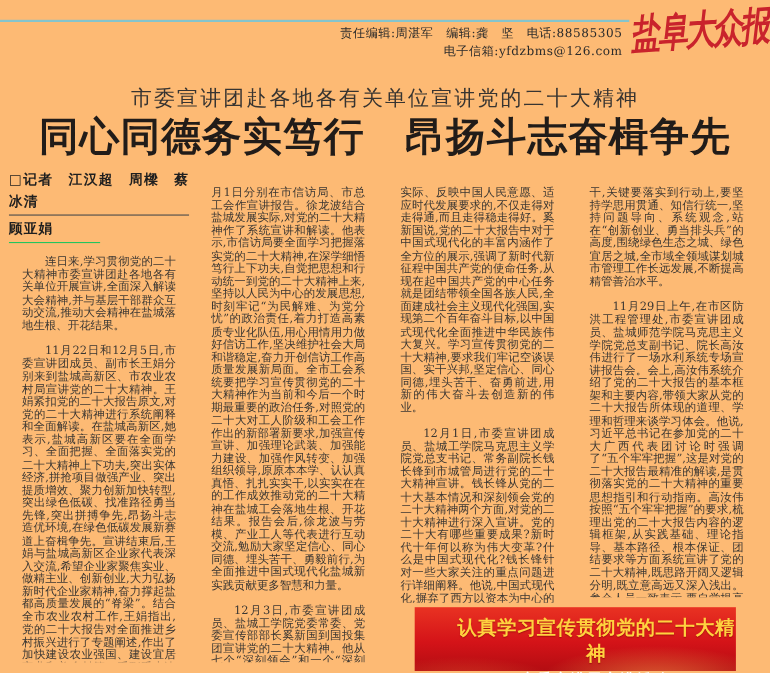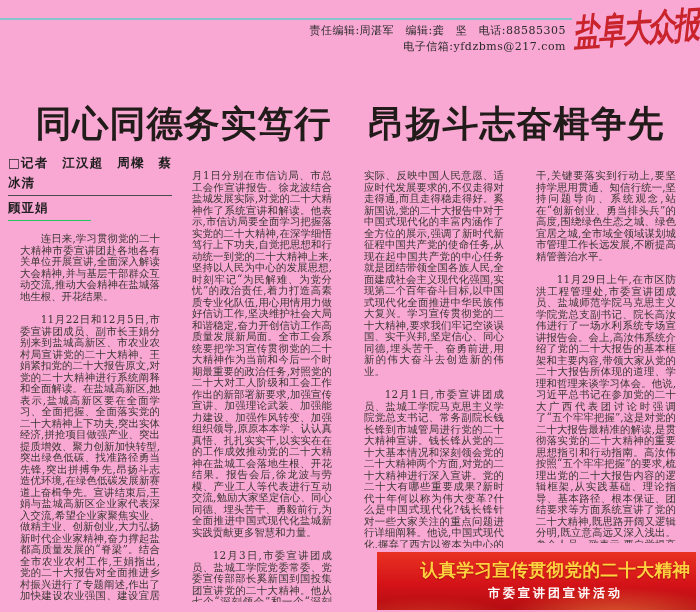--- a/index.html
+++ b/index.html
@@ -1,16 +1,16 @@
 <!DOCTYPE html>
 <html><head>
 <meta charset="utf-8">
 <style>
   html,body{margin:0;padding:0;}
-  .page{position:relative;width:700px;height:612px;background:#f9a8d4;overflow:hidden;
+  .page{position:relative;width:700px;height:612px;background:#fdba74;overflow:hidden;
         font-family:"DejaVu Serif",serif;}
   .top-rule{position:absolute;left:0;top:18px;width:572px;height:2px;background:#85c4cc;}
   .header-info{position:absolute;top:23px;right:134px;text-align:right;font-size:11px;
         color:#2b2b2b;line-height:16px;letter-spacing:0.5px;}
   .masthead{position:absolute;top:6px;right:2px;width:130px;height:54px;color:#c9232c;
         font-weight:bold;font-style:italic;font-size:27px;letter-spacing:-2px;white-space:nowrap;
         transform:rotate(-4deg) scaleY(1.35);transform-origin:center;line-height:48px;text-align:right;}
   .kicker{position:absolute;top:76px;left:0;width:100%;text-align:center;font-size:19px;
         color:#373431;letter-spacing:2px;}
   .headline{position:absolute;top:100px;left:0;width:100%;margin:0;text-align:center;
@@ -20,44 +20,45 @@
         color:#3a3632;overflow:hidden;}
   .col1{left:8px;top:153px;height:449px;}
   .col2{left:180px;top:158px;height:444px;}
   .col3{left:352px;top:158px;height:390px;}
   .col4{left:524px;top:158px;height:385px;}
   .para{margin:12px;text-indent:2em;}
   .cont .paras .para:first-child{text-indent:0;}
   .byline{font-size:12.5px;font-weight:bold;color:#1f1f1f;margin-bottom:1px;line-height:20px;}
   .byline .l1{display:block;border-bottom:1px solid #4a4a4a;padding-bottom:2px;letter-spacing:1px;}
   .byline .l2{display:inline-block;border-bottom:1px solid #22c55e;padding:2px 42px 2px 0;letter-spacing:1px;}
-  .banner{position:absolute;left:377px;top:552px;width:319px;height:58px;
+  .banner{position:absolute;left:377px;top:552px;width:292px;height:58px;
         background:
           radial-gradient(ellipse 60% 90% at 75% 115%, rgba(255,166,77,0.55) 0%, rgba(255,166,77,0) 60%),
           radial-gradient(ellipse 50% 70% at 15% 120%, rgba(255,120,60,0.4) 0%, rgba(255,120,60,0) 60%),
           linear-gradient(180deg,#e93222 0%,#d41318 55%,#b30d12 100%);}
   .banner-text{padding:6px 0 0 38px;text-align:center;}
   .banner-l1{font-family:"DejaVu Sans",sans-serif;font-size:17.5px;font-weight:bold;
         color:#ffd23f;letter-spacing:0.5px;text-shadow:0 1px 1px rgba(120,0,0,0.5);}
   .banner-l2{font-size:12px;color:#ffffff;margin-top:3px;letter-spacing:3px;font-weight:bold;}
 </style>
 </head>
 <body>
 
 <div class="page">
 
   <div class="top-rule"></div>
 
   <div class="header-info">
     <div>责任编辑:周湛军　编辑:龚　坚　电话:88585305</div>
-    <div>电子信箱:yfdzbms@217.com</div>
+    <div>电子信箱:yfdzbms@126.com</div>
   </div>
 
   <div class="masthead">盐阜大众报</div>
 
+  <div class="kicker">市委宣讲团赴各地各有关单位宣讲党的二十大精神</div>
 
   <h1 class="headline">同心同德务实笃行　昂扬斗志奋楫争先</h1>
 
   <div class="col col1">
     <div class="byline">
       <span class="l1">□记者　江汉超　周樑　蔡冰清</span>
       <span class="l2">顾亚娟</span>
     </div>
     <div class="paras">
         <p class="para">连日来,学习贯彻党的二十大精神市委宣讲团赴各地各有关单位开展宣讲,全面深入解读大会精神,并与基层干部群众互动交流,推动大会精神在盐城落地生根、开花结果。</p>

